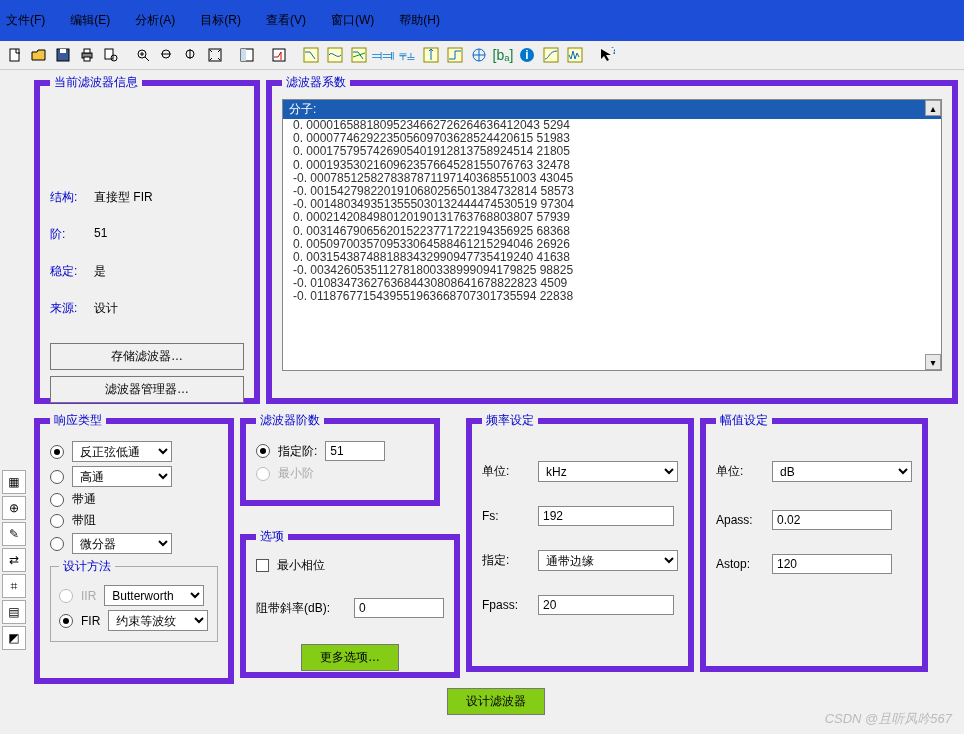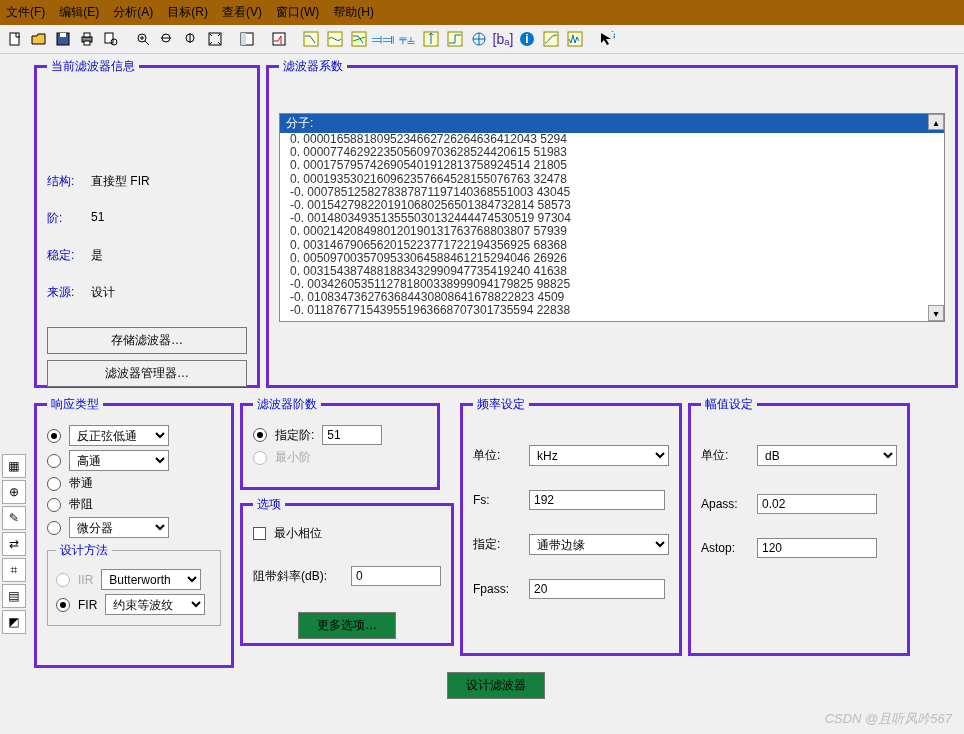--- a/index.html
+++ b/index.html
@@ -1,60 +1,60 @@
 <!DOCTYPE html>
 <html><head>
 <meta charset="utf-8">
 <style>
 * { box-sizing: border-box; font-family: "Microsoft YaHei", SimSun, Arial, sans-serif; font-size: 12px; }
 body { margin: 0; background: #f0f0f0; width: 964px; height: 734px; position: relative; }
-.menubar { background: #a16207; padding: 4px 6px; display: flex; gap: 14px; }
+.menubar { background: #1d4ed8; padding: 12px 6px; display: flex; gap: 25px; }
 .menubar span { cursor: default; }
 .toolbar { background: #f0f0f0; padding: 3px 4px; display: flex; align-items: center; gap: 2px; border-bottom: 1px solid #ccc;}
 .toolbar .tb { width: 22px; height: 22px; display: flex; align-items: center; justify-content: center; font-size: 14px; color: #333; cursor: pointer; position:relative;}
 .toolbar .sep { width: 6px; height: 22px; }
 .content { display: flex; }
 .left-tool-strip { width: 28px; background:#f0f0f0; display:flex; flex-direction:column; gap:2px; padding-top:400px;}
 .left-tool-strip .lt { width:24px; height:24px; border:1px solid #aaa; background:#fff; margin-left:2px; display:flex;align-items:center;justify-content:center;font-size:12px;cursor:pointer;}
 .main { flex:1; padding: 4px 6px 0 6px; background:#f0f0f0;}
 .row { display: flex; gap: 6px; }
-fieldset { border: 3px solid #6d28d9; margin: 0; padding: 8px 10px; background:#f0f0f0;}
+fieldset { border: 6px solid #6d28d9; margin: 0; padding: 8px 10px; background:#f0f0f0;}
 legend { padding: 0 4px; color: #0000cc; }
 .info-box { width: 226px; height: 330px; display:flex; flex-direction:column; }
 .info-pairs { flex:0 0 auto; margin-top:70px; margin-bottom: auto;}
 .info-pairs div { margin: 20px 0; color:#0000cc; display:flex;}
 .info-pairs .lab { width: 44px; }
 .info-pairs .val { color:#000; }
 .btn { display:block; text-align:center; border:1px solid #777; background:#f0f0f0; padding:4px 0; margin-top:6px; cursor:pointer;}
 .coeff-box { flex:1; height: 330px; }
-.coeff-list { position:relative; border:1px solid #888; background:#fff; height:209px; margin-top: 30px; overflow:hidden;}
+.coeff-list { position:relative; border:1px solid #888; background:#fff; height:272px; overflow:hidden;}
 .coeff-header { background:#1a5db3; color:#fff; padding:1px 6px; }
 .coeff-body { padding: 0 10px; font-family: monospace; font-size:12px; line-height:1.1; color:#333;}
 .scroll-up, .scroll-down { position:absolute; right:0; width:16px; height:16px; background:#e8e8e8; border:1px solid #999; display:flex;align-items:center;justify-content:center;font-size:10px;}
 .scroll-up { top:0;} .scroll-down { bottom:0;}
 .row2 { display:flex; gap:6px; margin-top:8px; align-items:flex-start;}
-.panel { display:flex; flex-direction:column; gap:6px;}
+.panel { display:flex; flex-direction:column; gap:22px;}
 .response-box { width:200px; height:272px;}
 .filter-order-box { width:200px; height:94px;}
 .options-box { width:200px; height:150px;}
 .freq-box { width:200px; height:260px;}
 .mag-box { width:200px; height:260px;}
 .radio-row, .check-row { display:flex; align-items:center; gap:8px; margin:4px 0;}
 .radio { width:14px;height:14px;border:1px solid #555;border-radius:50%;display:inline-flex;align-items:center;justify-content:center;background:#fff;}
 .radio.sel::after{content:"";width:6px;height:6px;border-radius:50%;background:#000;}
 .radio.dis { border-color:#bbb;}
 .checkbox { width:13px;height:13px;border:1px solid #555;display:inline-block;background:#fff;}
 select,.sel-like { width:100px; height:21px; border:1px solid #888; background:#fff; padding:1px 3px;}
 select.wide,.sel-like.wide{width:140px;}
 input[type=text]{height:20px;border:1px solid #888;background:#fff;padding:1px 4px;}
 .field-row { display:flex; align-items:center; gap:8px; margin:24px 0;}
 .field-row label { width:48px;}
 .inner-fs { border:1px solid #aaa; margin-top:4px; padding:6px 8px;}
 .design-btn-row { text-align:center; margin-top:4px;}
-.design-btn { display:inline-block; padding:4px 18px; border:1px solid #777; background:#15803d; cursor:pointer;}
+.design-btn { display:inline-block; padding:4px 18px; border:1px solid #777; background:#84cc16; cursor:pointer;}
 .watermark { position:absolute; right:12px; bottom:6px; color:#bbb; font-style:italic; font-size:13px;}
 .svgicon { width:16px; height:16px; }
 </style>
 </head>
 <body>
 
 <div class="menubar">
   <span>文件(F)</span>
   <span>编辑(E)</span>
   <span>分析(A)</span>
@@ -171,21 +171,21 @@
         <path d="M2 12h6V4h6" stroke="#06c" fill="none"></path>
       </svg>
     </div>
   <div class="tb">
       <svg class="svgicon" viewBox="0 0 16 16">
         <circle cx="8" cy="8" r="6" fill="none" stroke="#06c"></circle>
         <line x1="2" y1="8" x2="14" y2="8" stroke="#06c"></line>
         <line x1="8" y1="2" x2="8" y2="14" stroke="#06c"></line>
       </svg>
     </div>
-  <div class="tb" style="color:#4c1d95">[bₐ]</div>
+  <div class="tb" style="color:#15803d">[bₐ]</div>
   <div class="tb">
       <svg class="svgicon" viewBox="0 0 16 16">
         <circle cx="8" cy="8" r="7" fill="#07c"></circle>
         <text x="8" y="12" text-anchor="middle" fill="#fff" font-size="11" font-weight="bold">i</text>
       </svg>
     </div>
   <div class="tb">
       <svg class="svgicon" viewBox="0 0 16 16">
         <rect x="1" y="1" width="14" height="14" fill="#ffc" stroke="#880"></rect>
         <path d="M2 12c4 0 4-8 12-8" stroke="#06c" fill="none"></path>

